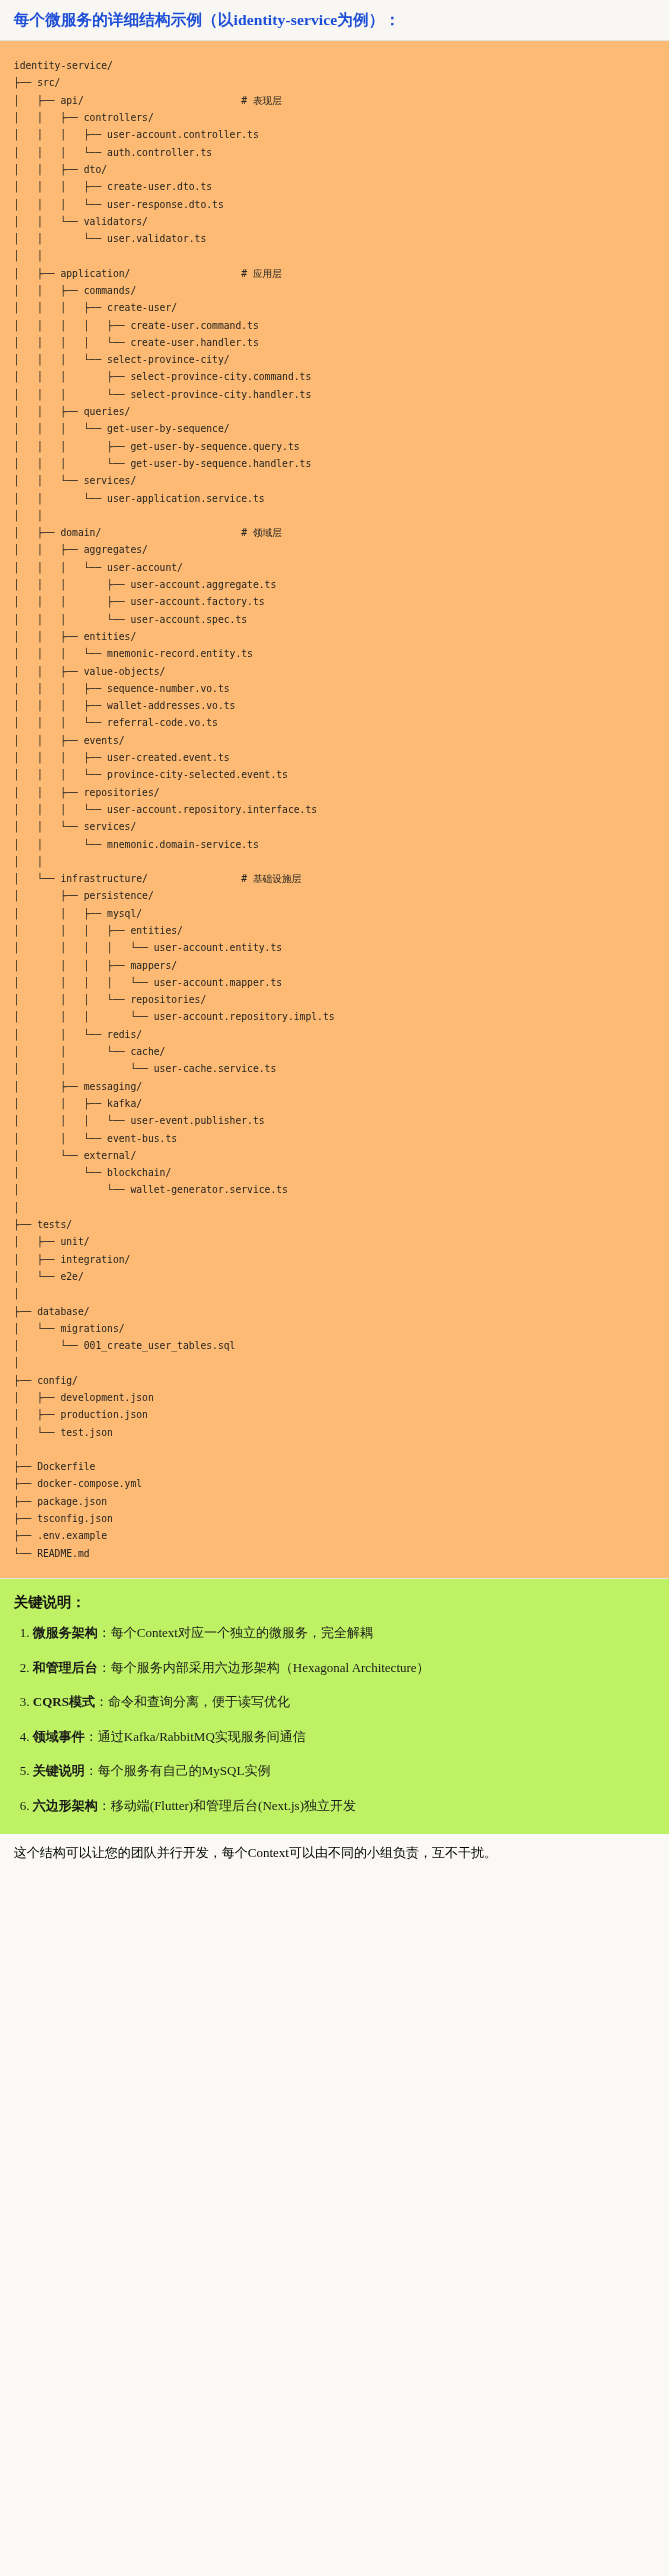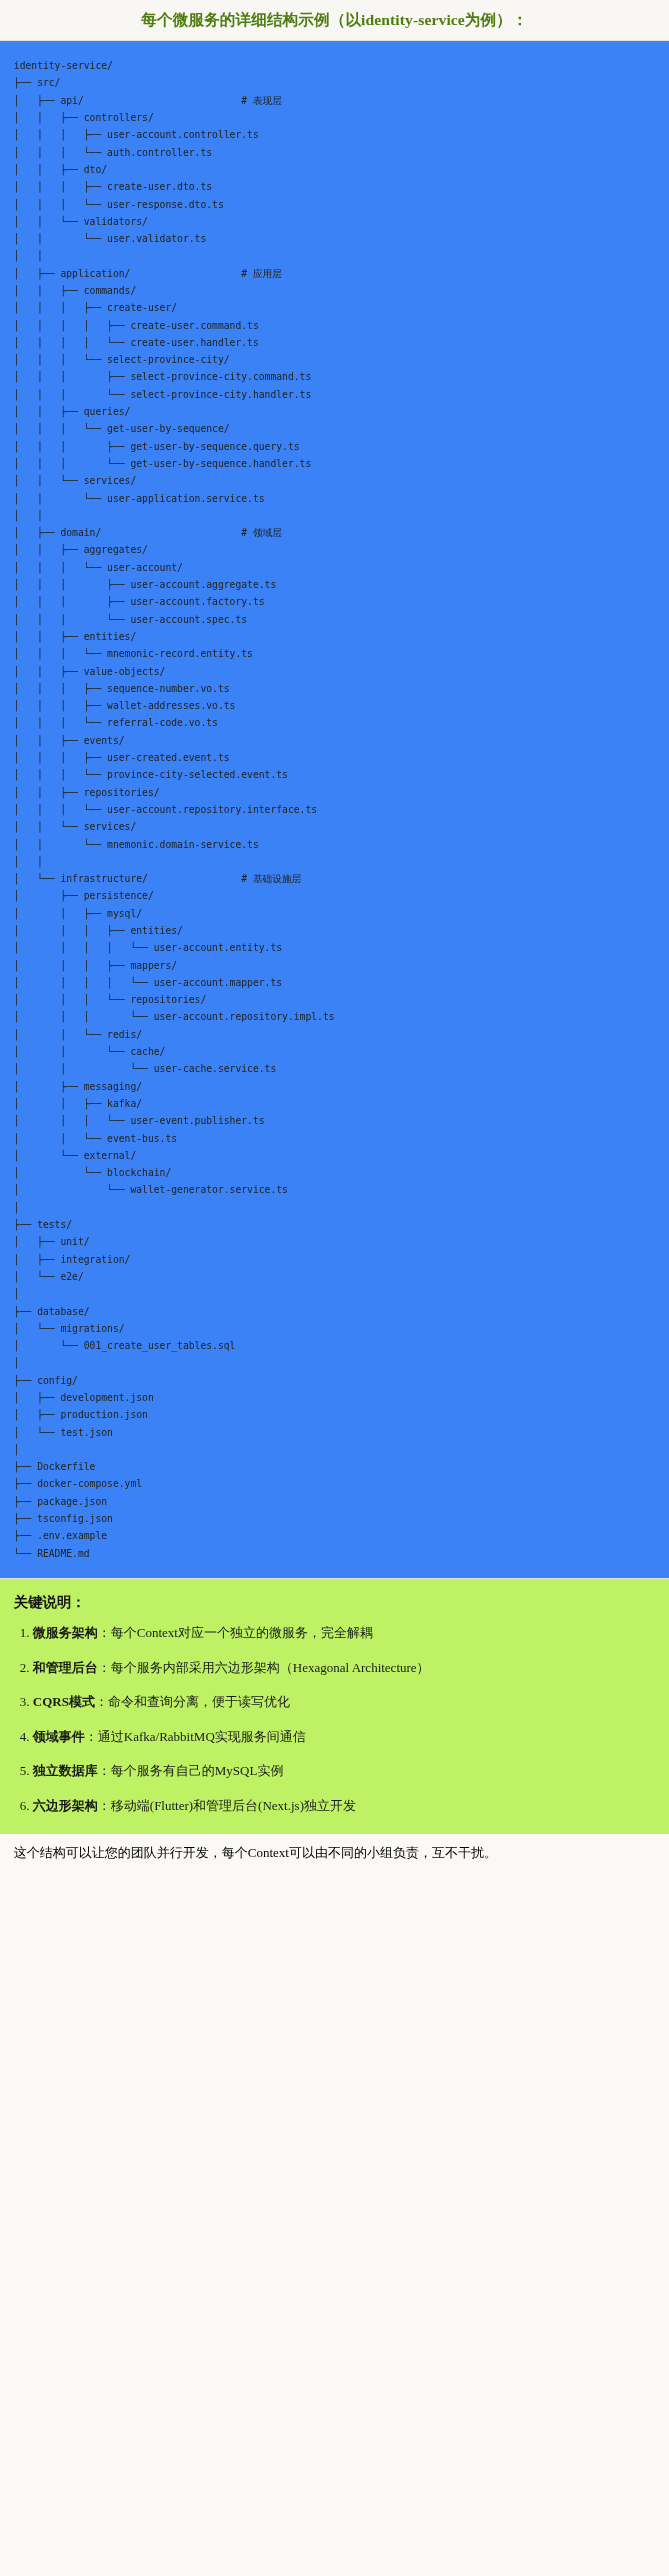--- a/index.html
+++ b/index.html
@@ -22,27 +22,26 @@
     border-bottom:0.6px solid #e3e1dc;
     background:#f8f7f3;
   }
   .title-bar h1{
     margin:0;
     font-family:"Liberation Serif", serif;
     font-weight:bold;
     font-size:15.6px;
     line-height:1.35;
     letter-spacing:0.1px;
-    color:#4d7c0f;
-    text-align:center;
+    color:#1d4ed8;
   }
   .tree-wrap{
     box-sizing:border-box;
     padding:16.3px 13.8px 16.3px 13.8px;
-    background:#3b82f6;
+    background:#fdba74;
     border-bottom:0.6px solid #e3e1dc;
   }
   pre.tree{
     margin:0;
     font-family:"DejaVu Sans Mono","Liberation Mono",monospace;
     font-size:9.7px;
     line-height:17.3px;
     color:#23231f;
     white-space:pre;
     letter-spacing:0px;
@@ -197,21 +196,21 @@
       <li>
         <span class="k-term">和管理后台</span><span class="k-desc">：每个服务内部采用六边形架构（Hexagonal Architecture）</span>
       </li>
       <li>
         <span class="k-term">CQRS模式</span><span class="k-desc">：命令和查询分离，便于读写优化</span>
       </li>
       <li>
         <span class="k-term">领域事件</span><span class="k-desc">：通过Kafka/RabbitMQ实现服务间通信</span>
       </li>
       <li>
-        <span class="k-term">独立数据库</span><span class="k-desc">：每个服务有自己的MySQL实例</span>
+        <span class="k-term">关键说明</span><span class="k-desc">：每个服务有自己的MySQL实例</span>
       </li>
       <li>
         <span class="k-term">六边形架构</span><span class="k-desc">：移动端(Flutter)和管理后台(Next.js)独立开发</span>
       </li>
     </ol>
   </div>
 
   <div class="closing">这个结构可以让您的团队并行开发，每个Context可以由不同的小组负责，互不干扰。</div>
 
 </div>

